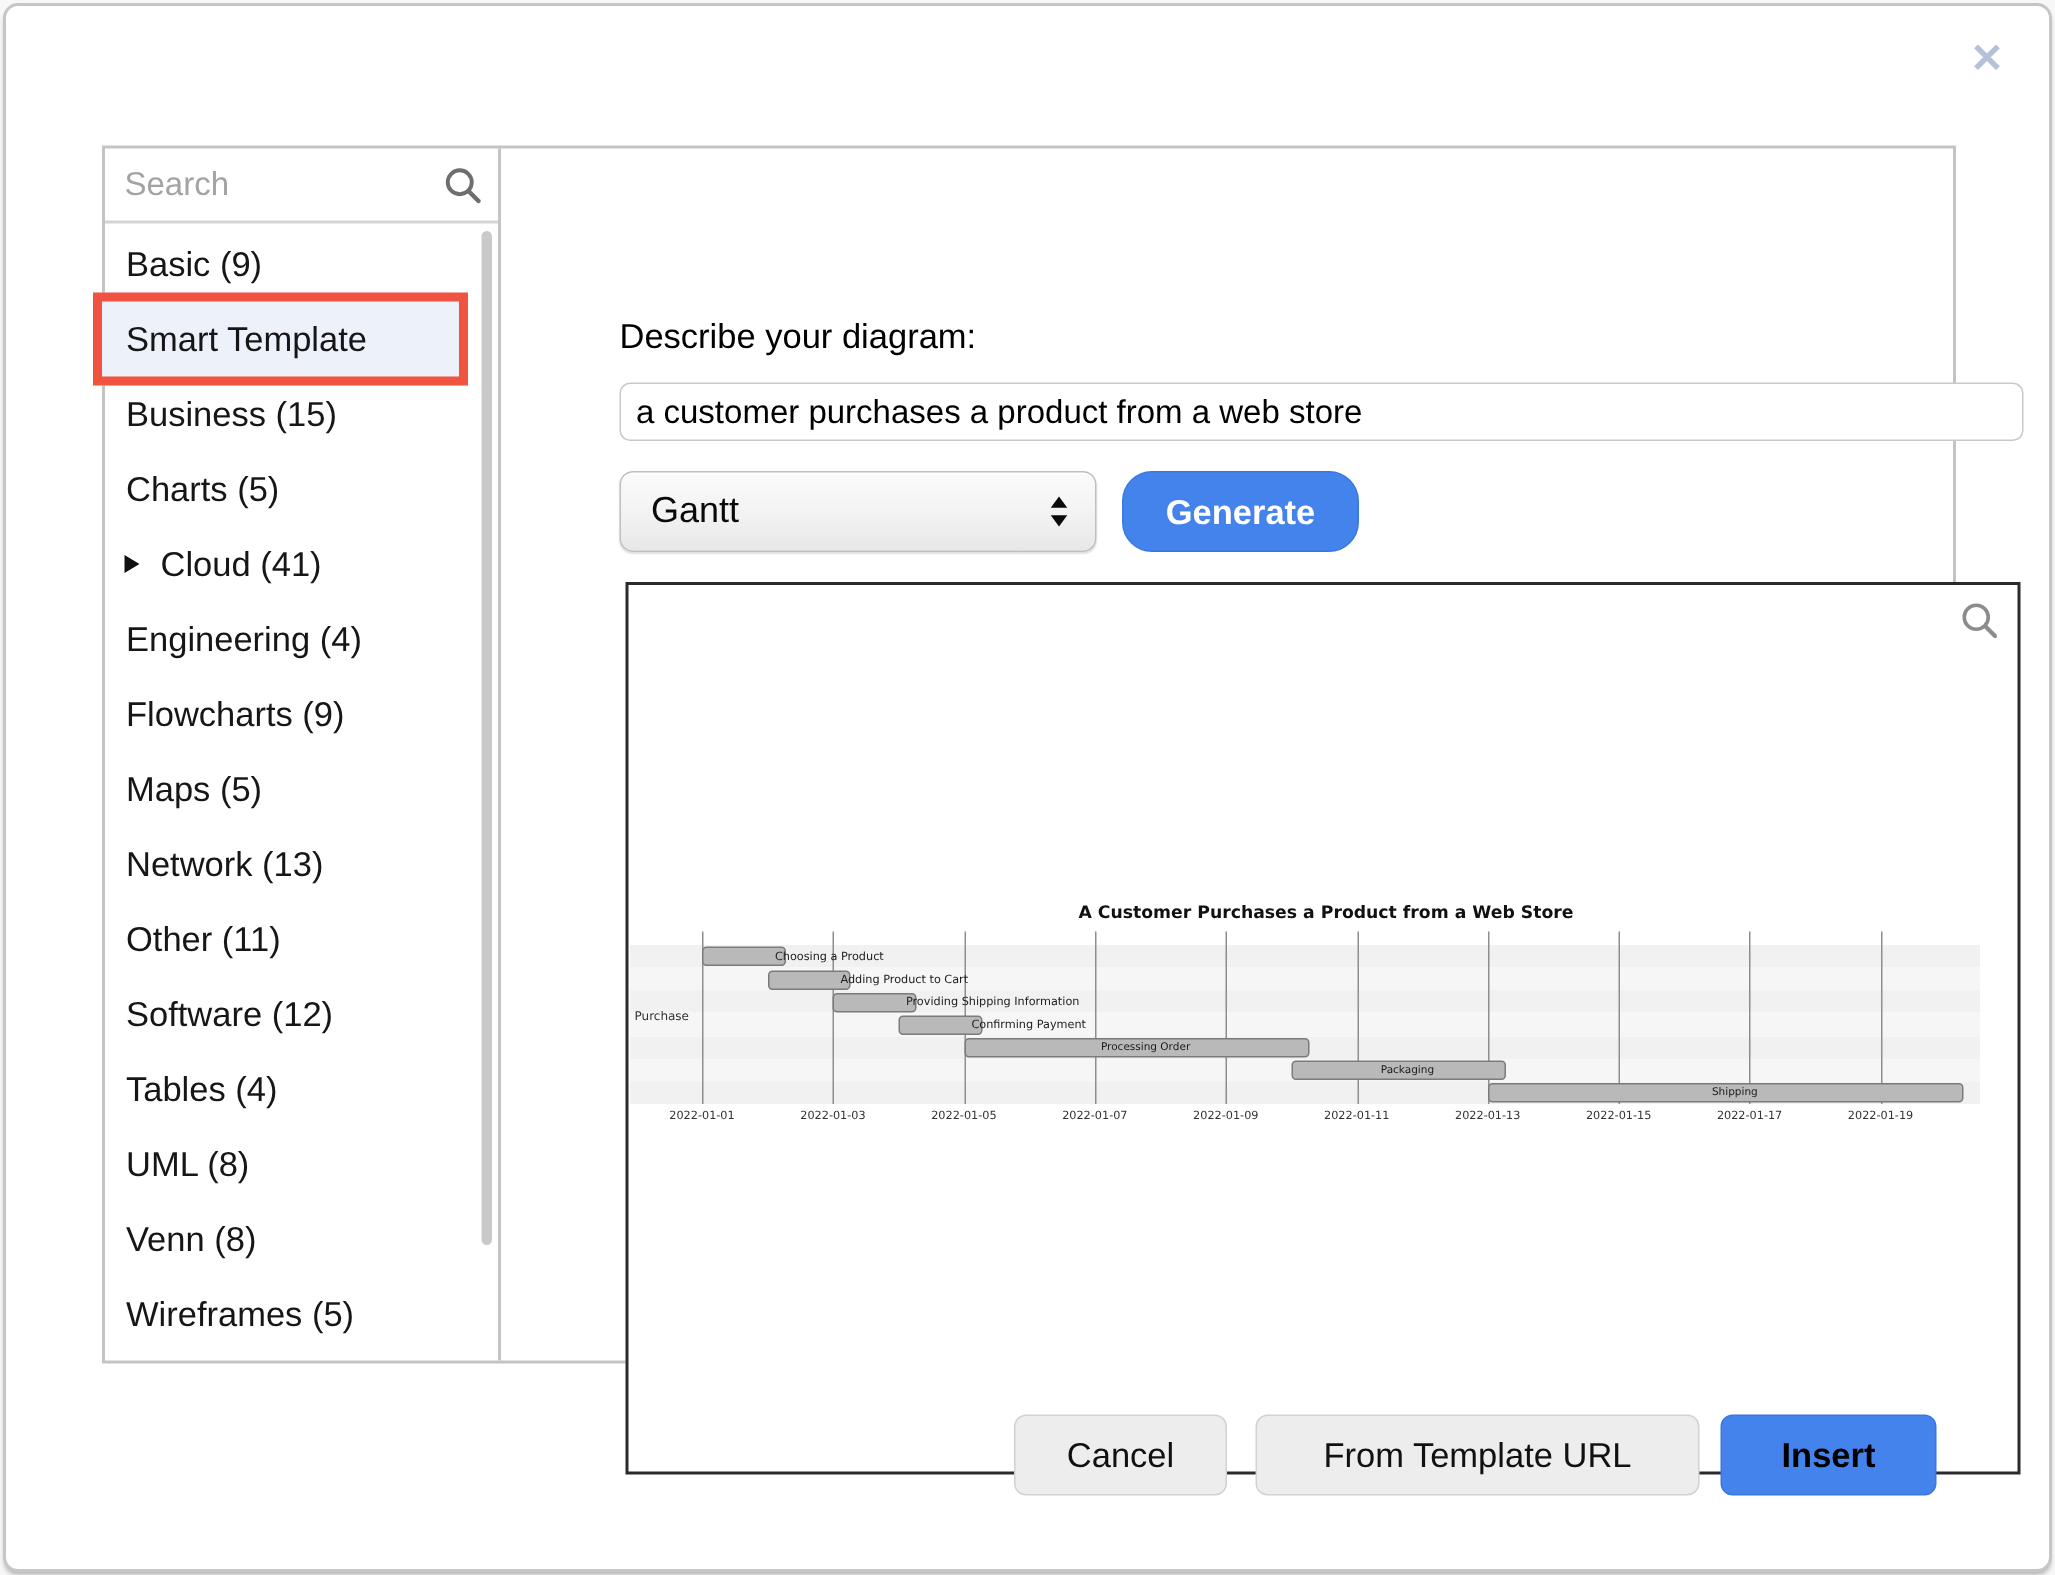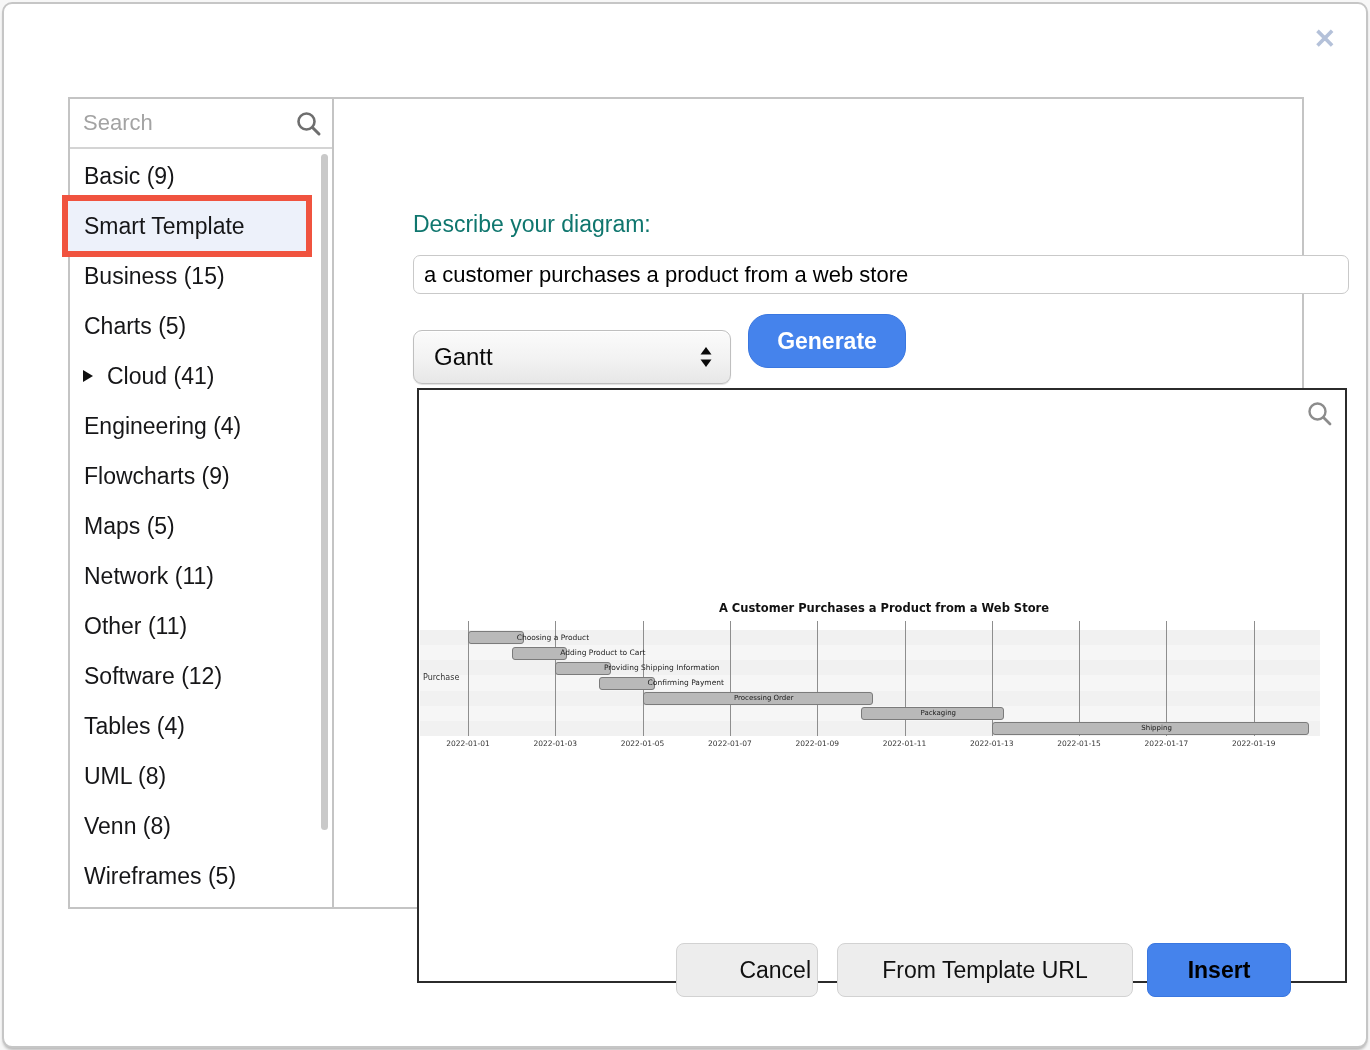--- a/index.html
+++ b/index.html
@@ -21,25 +21,25 @@
   .cat-list{position:absolute;left:0;top:52px;width:100%;z-index:2;}
   .cat-item{height:50px;display:flex;align-items:center;padding-left:14px;font-size:23px;color:#161618;
     cursor:pointer;white-space:nowrap;}
   .cat-item.selected{background:transparent;}
   .tri{width:0;height:0;border-left:10px solid #111;border-top:6px solid transparent;
     border-bottom:6px solid transparent;margin:0 14px 0 -1px;display:inline-block;}
   .scroll-thumb{position:absolute;right:4px;top:55px;width:7px;height:676px;background:#c9c9c9;border-radius:4px;z-index:3;}
   .highlight-frame{position:absolute;left:58px;top:191px;width:238px;height:50px;
     border:6px solid #f0533f;background:#edf1fa;z-index:1;}
   
-  .describe-label{position:absolute;left:343px;top:112px;font-size:23px;color:#0f766e;}
+  .describe-label{position:absolute;left:343px;top:112px;font-size:23px;color:#000000;}
   .describe-input{position:absolute;left:343px;top:156px;width:936px;height:39px;box-sizing:border-box;
     border:1px solid #c9c9c9;border-radius:7px;font-size:22px;color:#000;padding:0 10px;
     font-family:"Liberation Sans",sans-serif;outline:none;}
-  .type-select{position:absolute;left:343px;top:231px;width:318px;height:54px;box-sizing:border-box;
+  .type-select{position:absolute;left:343px;top:215px;width:318px;height:54px;box-sizing:border-box;
     border:1px solid #bfbfbf;border-radius:9px;cursor:pointer;
     background:linear-gradient(180deg,#fbfbfb 0%,#f2f2f2 55%,#e7e7e7 100%);
     box-shadow:inset 0 1px 0 #fff,0 1px 1px rgba(0,0,0,.12);
     display:flex;align-items:center;justify-content:space-between;padding:0 17px 0 20px;}
   .type-select .val{font-size:24px;font-weight:500;color:#0a0a0a;}
   .generate-btn{position:absolute;left:678px;top:215px;width:158px;height:54px;border:1px solid #3a77e0;
     border-radius:20px;background:#4583ec;color:#fff;font-size:23px;font-weight:600;cursor:pointer;
     font-family:"Liberation Sans",sans-serif;}
   
   .preview{position:absolute;left:347px;top:289px;width:926px;height:591px;border:2px solid #2b2b2b;
@@ -55,21 +55,21 @@
     font-size:7px;text-align:center;line-height:11px;color:#1a1a1a;z-index:3;overflow:hidden;padding-left:12px;}
   .g-tlabel{position:absolute;font-size:7.5px;color:#222;white-space:nowrap;z-index:3;}
   .g-group{position:absolute;left:4px;top:283px;font-size:8px;color:#333;z-index:3;}
   
   .btn-gray{position:absolute;top:939px;height:54px;background:#ededed;border:1px solid #d2d2d2;
     border-radius:8px;font-size:23px;font-weight:500;color:#111;cursor:pointer;
     font-family:"Liberation Sans",sans-serif;}
   .btn-blue{position:absolute;top:939px;height:54px;background:#4583ec;border:1px solid #3a77e0;
     border-radius:8px;font-size:23px;font-weight:600;color:#000000;cursor:pointer;
     font-family:"Liberation Sans",sans-serif;}
-  #cancel{left:672px;width:142px;text-align:right;}
+  #cancel{left:672px;width:142px;}
   #fturl{left:833px;width:296px;}
   #insert{left:1143px;width:144px;}
 </style>
 </head>
 <body>
 
 <div class="dialog">
 
   <span class="close">✕</span>
 
@@ -105,21 +105,21 @@
           <div class="cat-item">
             <span>Engineering (4)</span>
           </div>
           <div class="cat-item">
             <span>Flowcharts (9)</span>
           </div>
           <div class="cat-item">
             <span>Maps (5)</span>
           </div>
           <div class="cat-item">
-            <span>Network (11)</span>
+            <span>Network (13)</span>
           </div>
           <div class="cat-item">
             <span>Other (11)</span>
           </div>
           <div class="cat-item">
             <span>Software (12)</span>
           </div>
           <div class="cat-item">
             <span>Tables (4)</span>
           </div>

